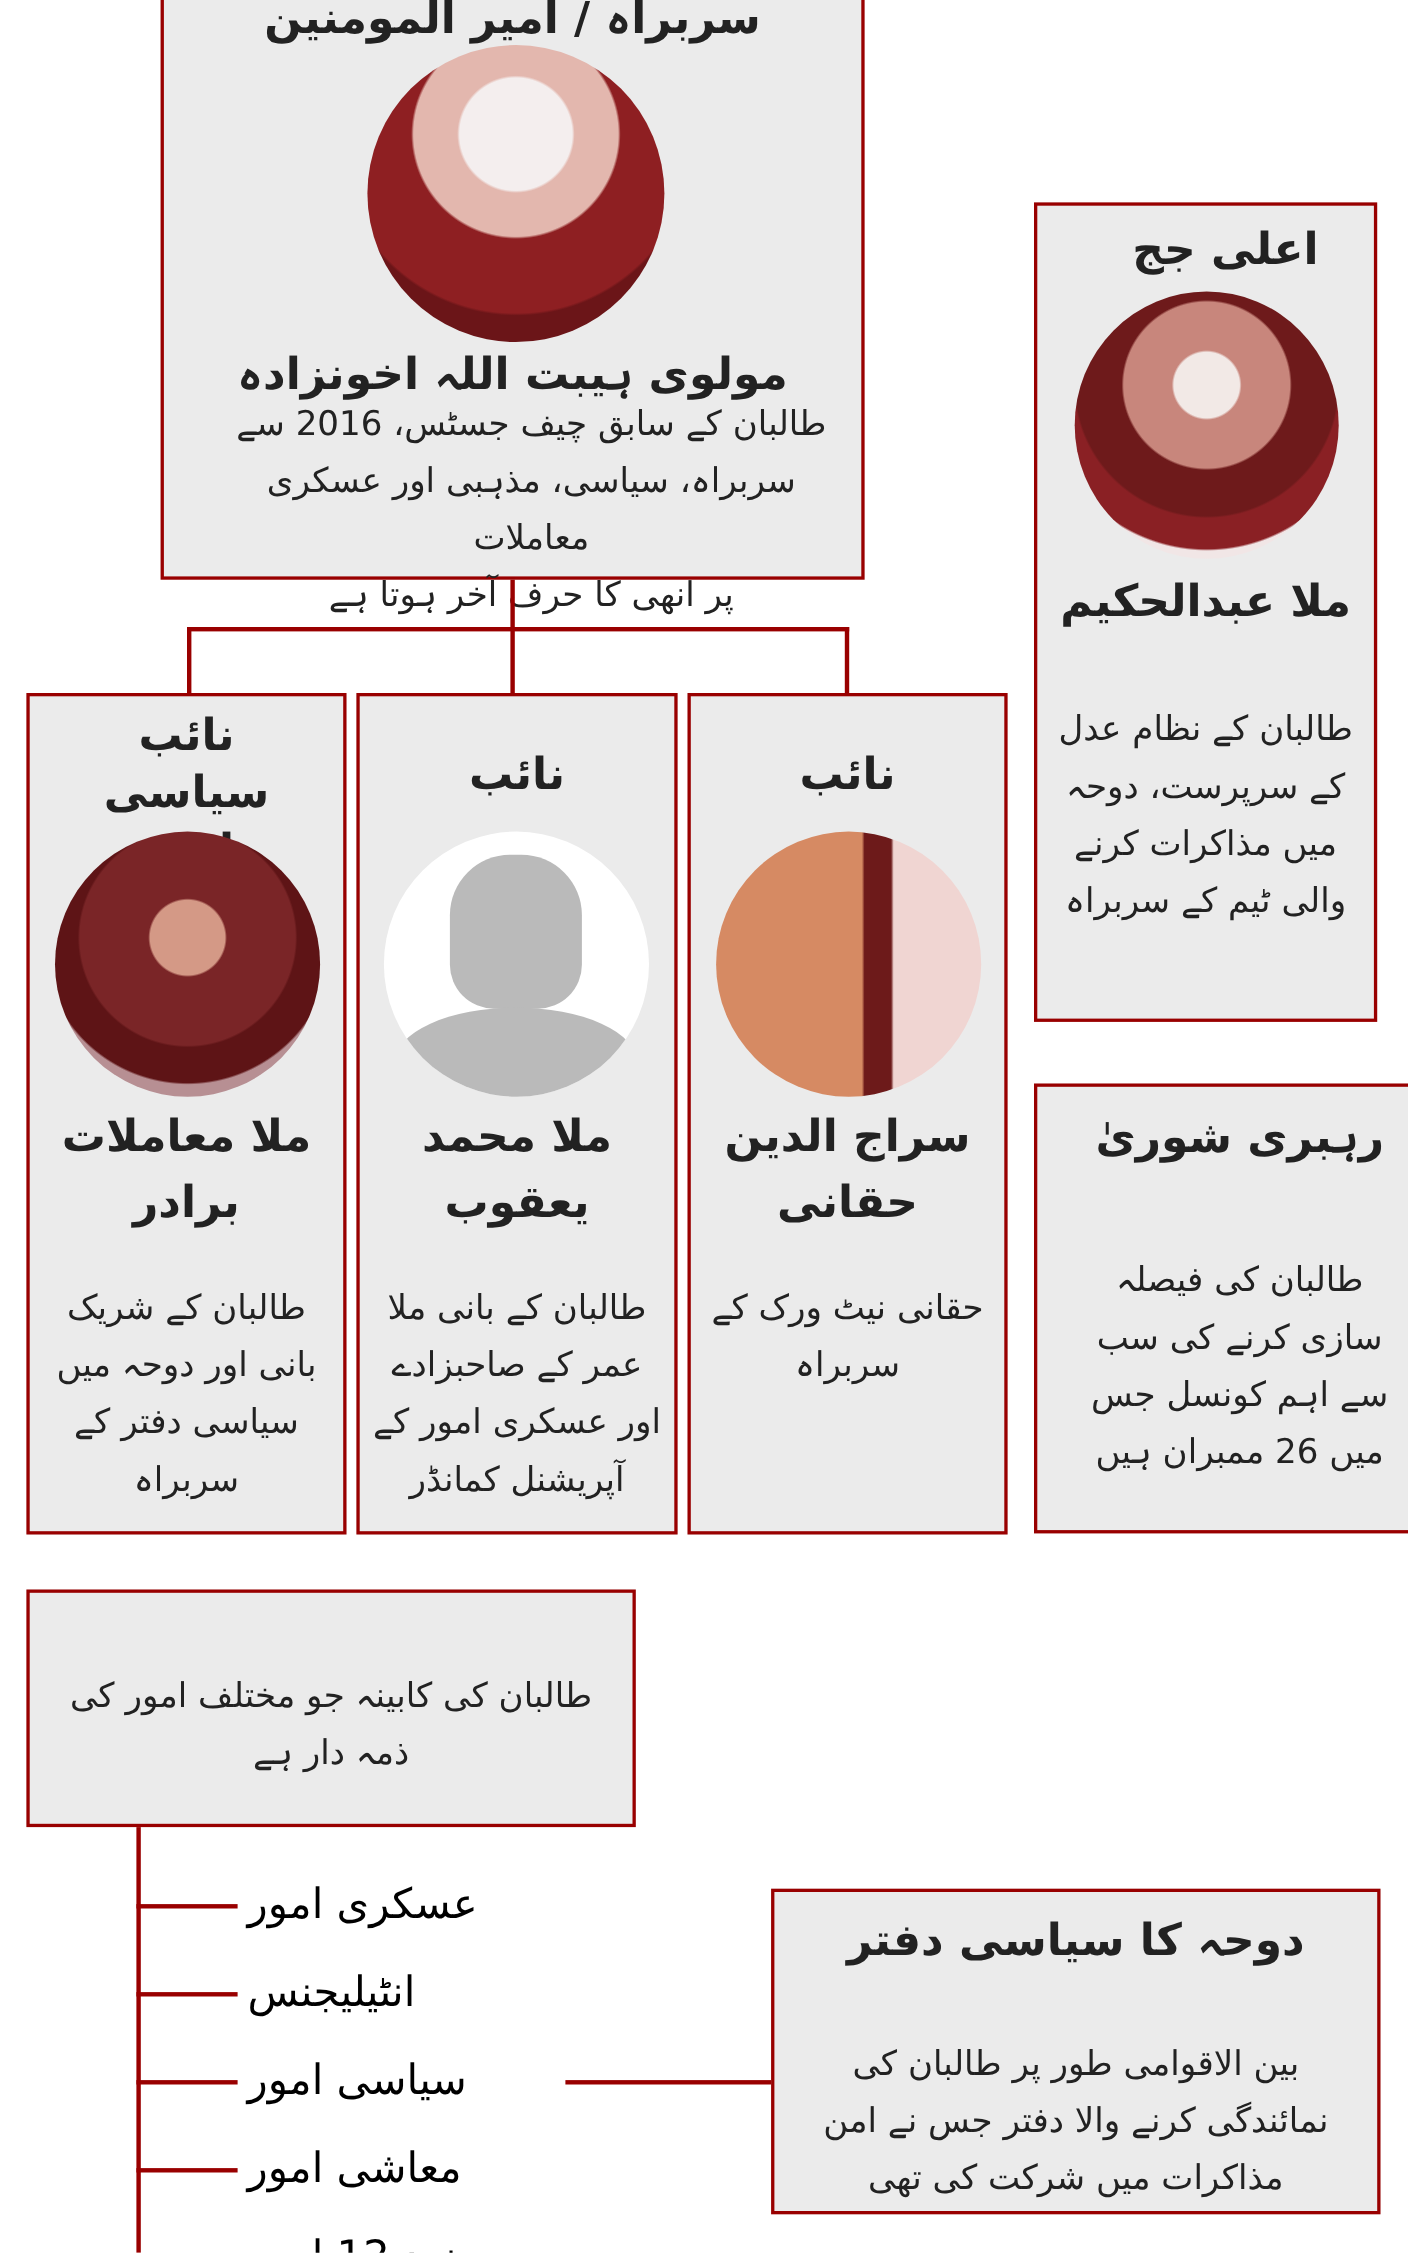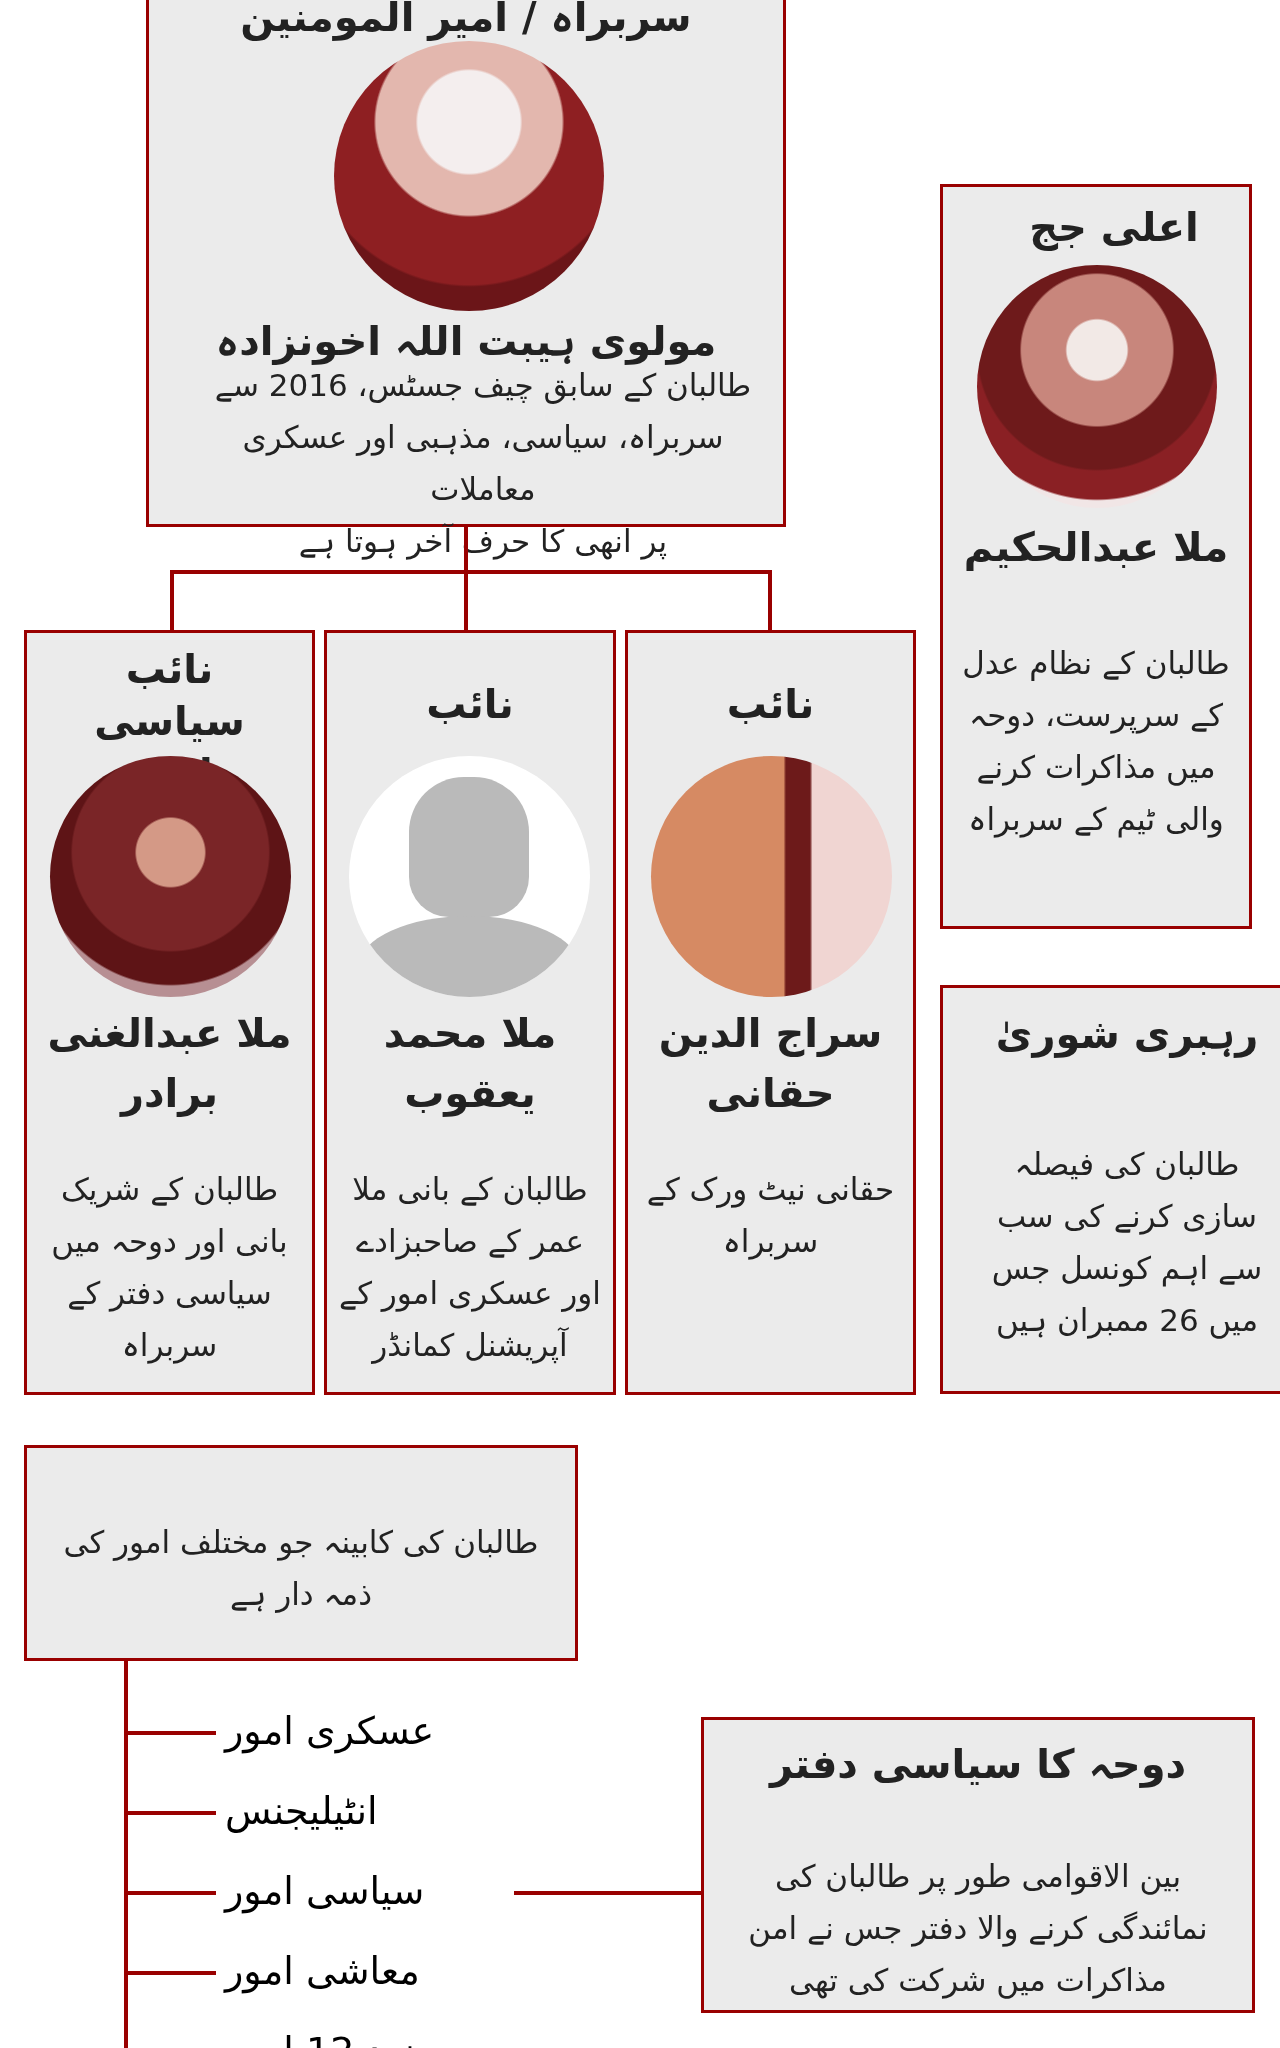--- a/index.html
+++ b/index.html
@@ -57,21 +57,21 @@
 <div class="line" style="left:464px; top:527px; width:4px; height:46px;"></div>
 <div class="line" style="left:170px; top:570px; width:602px; height:4px;"></div>
 <div class="line" style="left:170px; top:570px; width:4px; height:62px;"></div>
 <div class="line" style="left:464px; top:570px; width:4px; height:62px;"></div>
 <div class="line" style="left:768px; top:570px; width:4px; height:62px;"></div>
 
 <div class="box" style="left:24px; top:630px; width:291px; height:765px;">
   <div class="abs title" style="top:10px; padding:0 20px;">نائب سیاسی امور</div>
   <div class="photo ph-3" style="left:23px; top:123px; width:241px; height:241px;"></div>
   <div class="abs name" style="top:370px;">
-    <div>ملا عبدالغنی</div>
+    <div>ملا معاملات</div>
     <div>برادر</div>
   </div>
   <div class="abs desc" style="top:530px;">
     <div>طالبان کے شریک</div>
     <div>بانی اور دوحہ میں</div>
     <div>سیاسی دفتر کے</div>
     <div>سربراہ</div>
   </div>
 </div>
 

